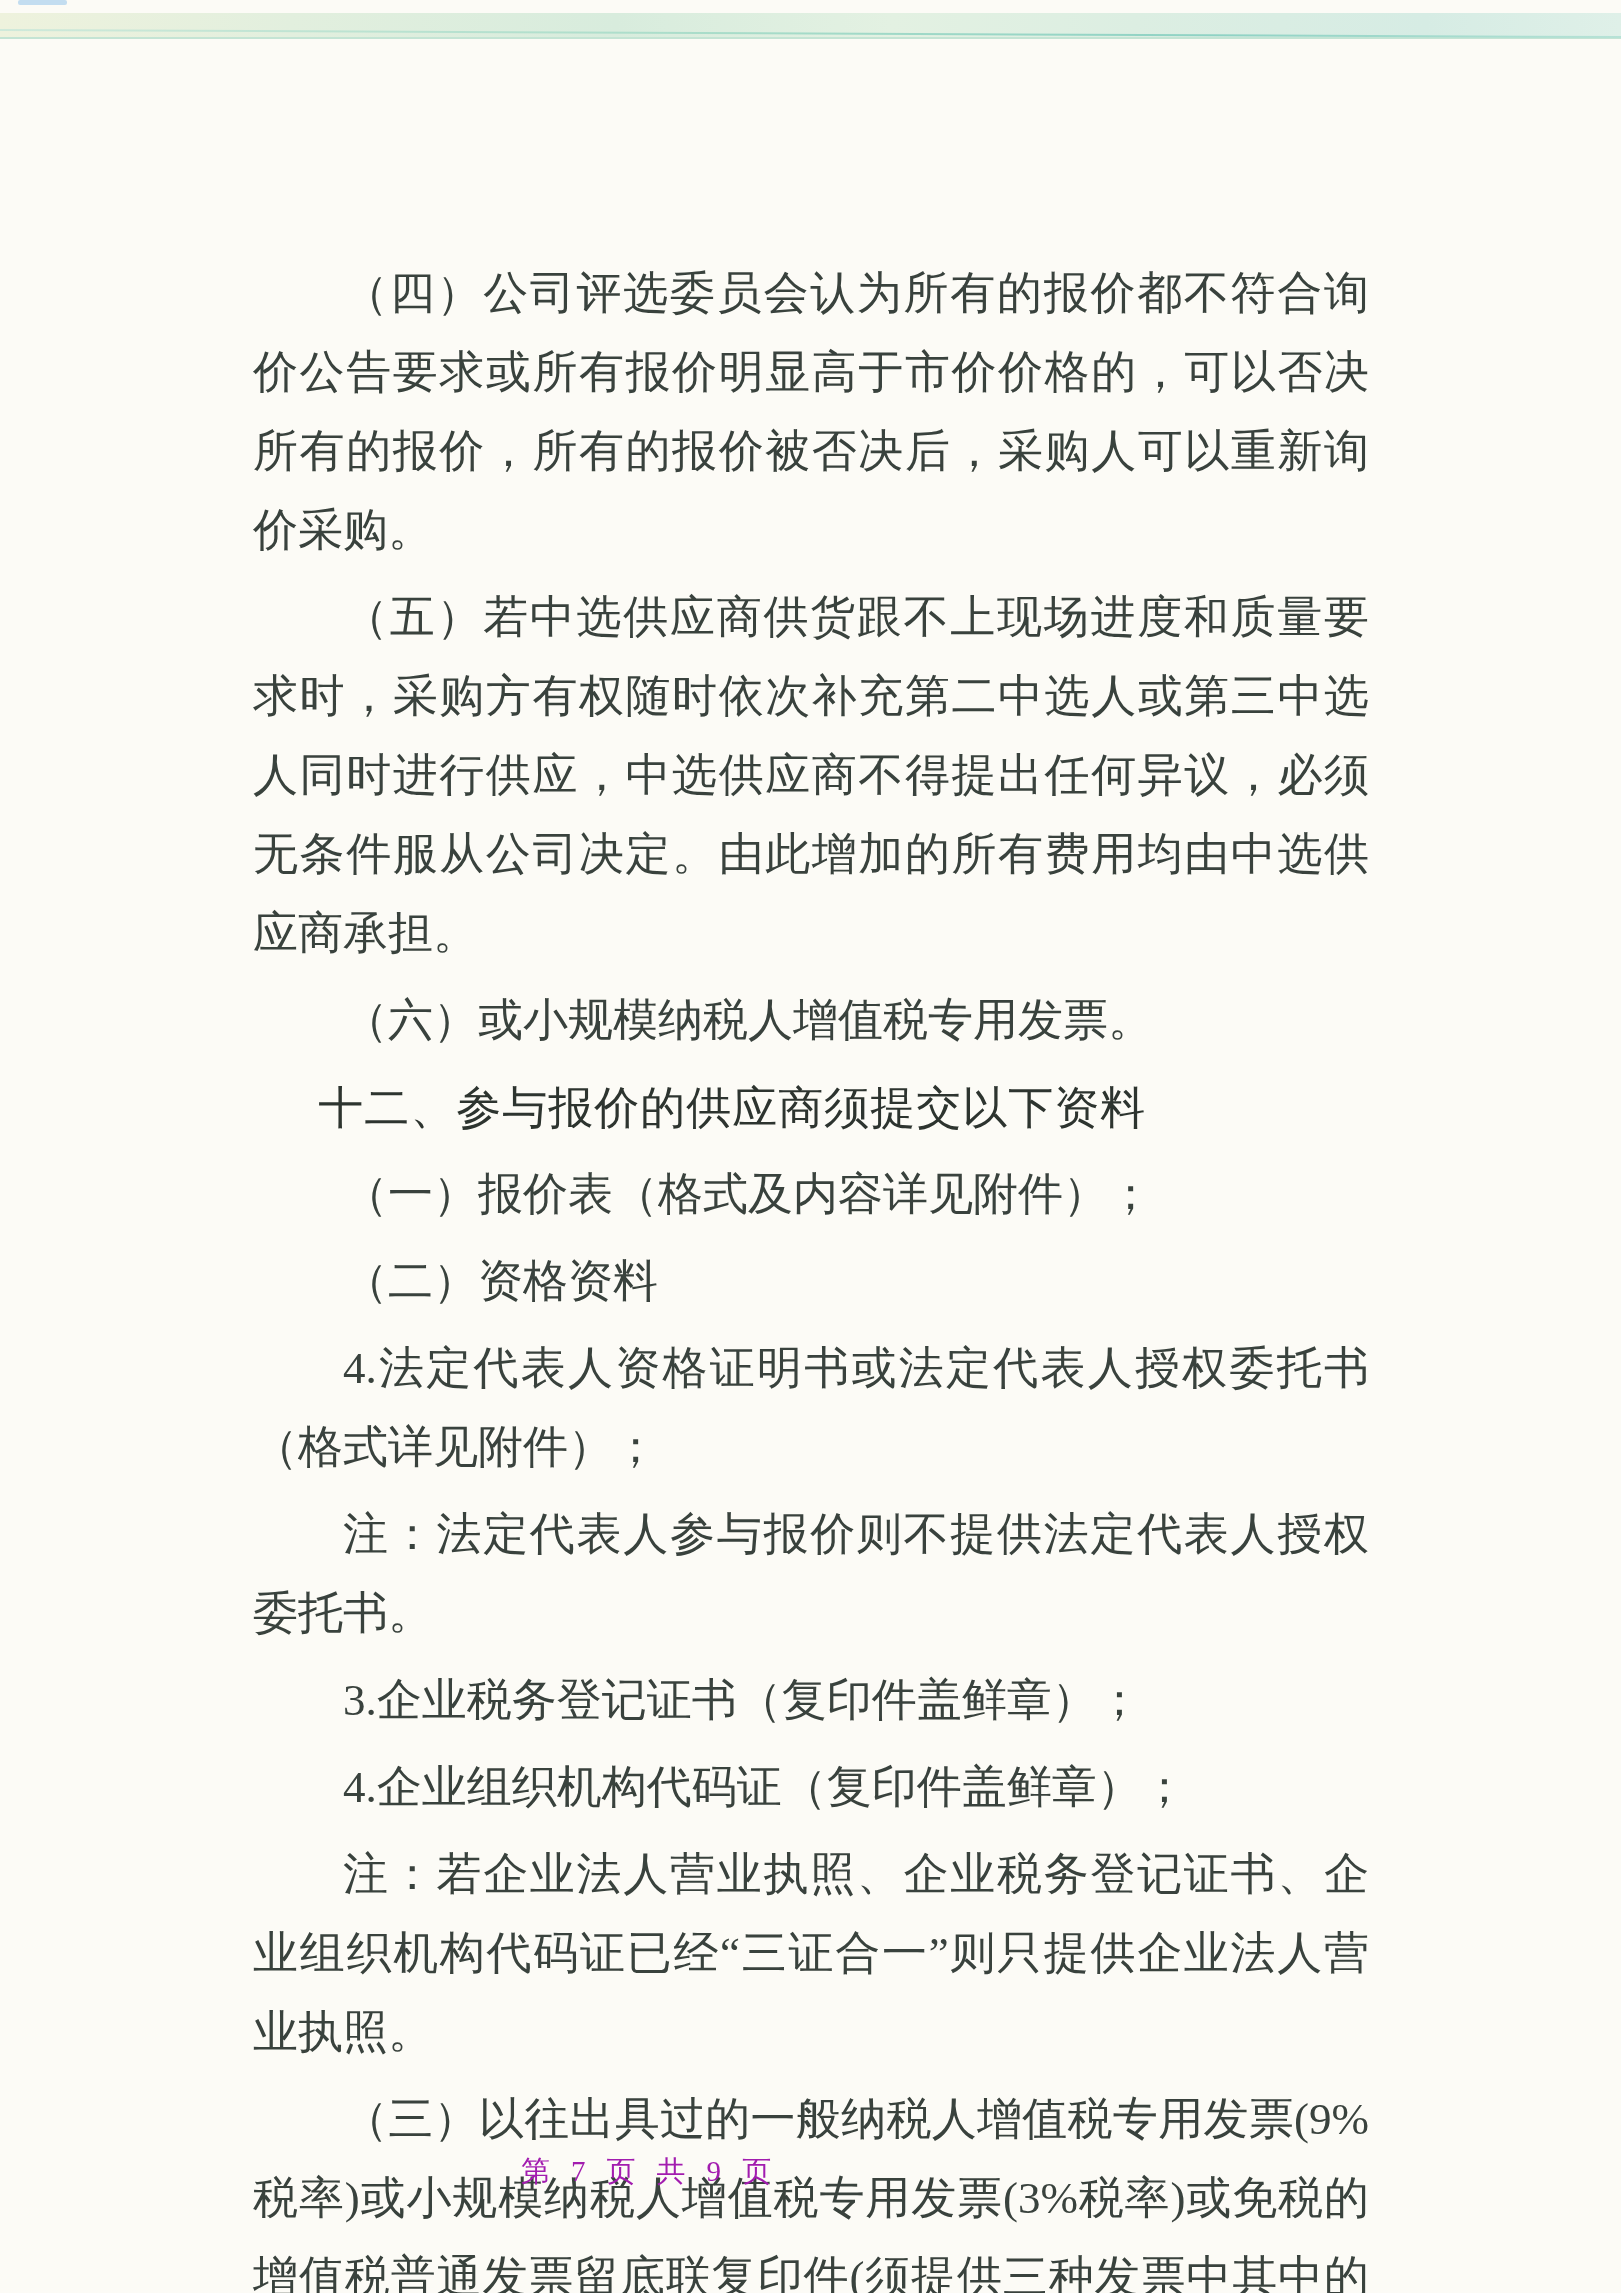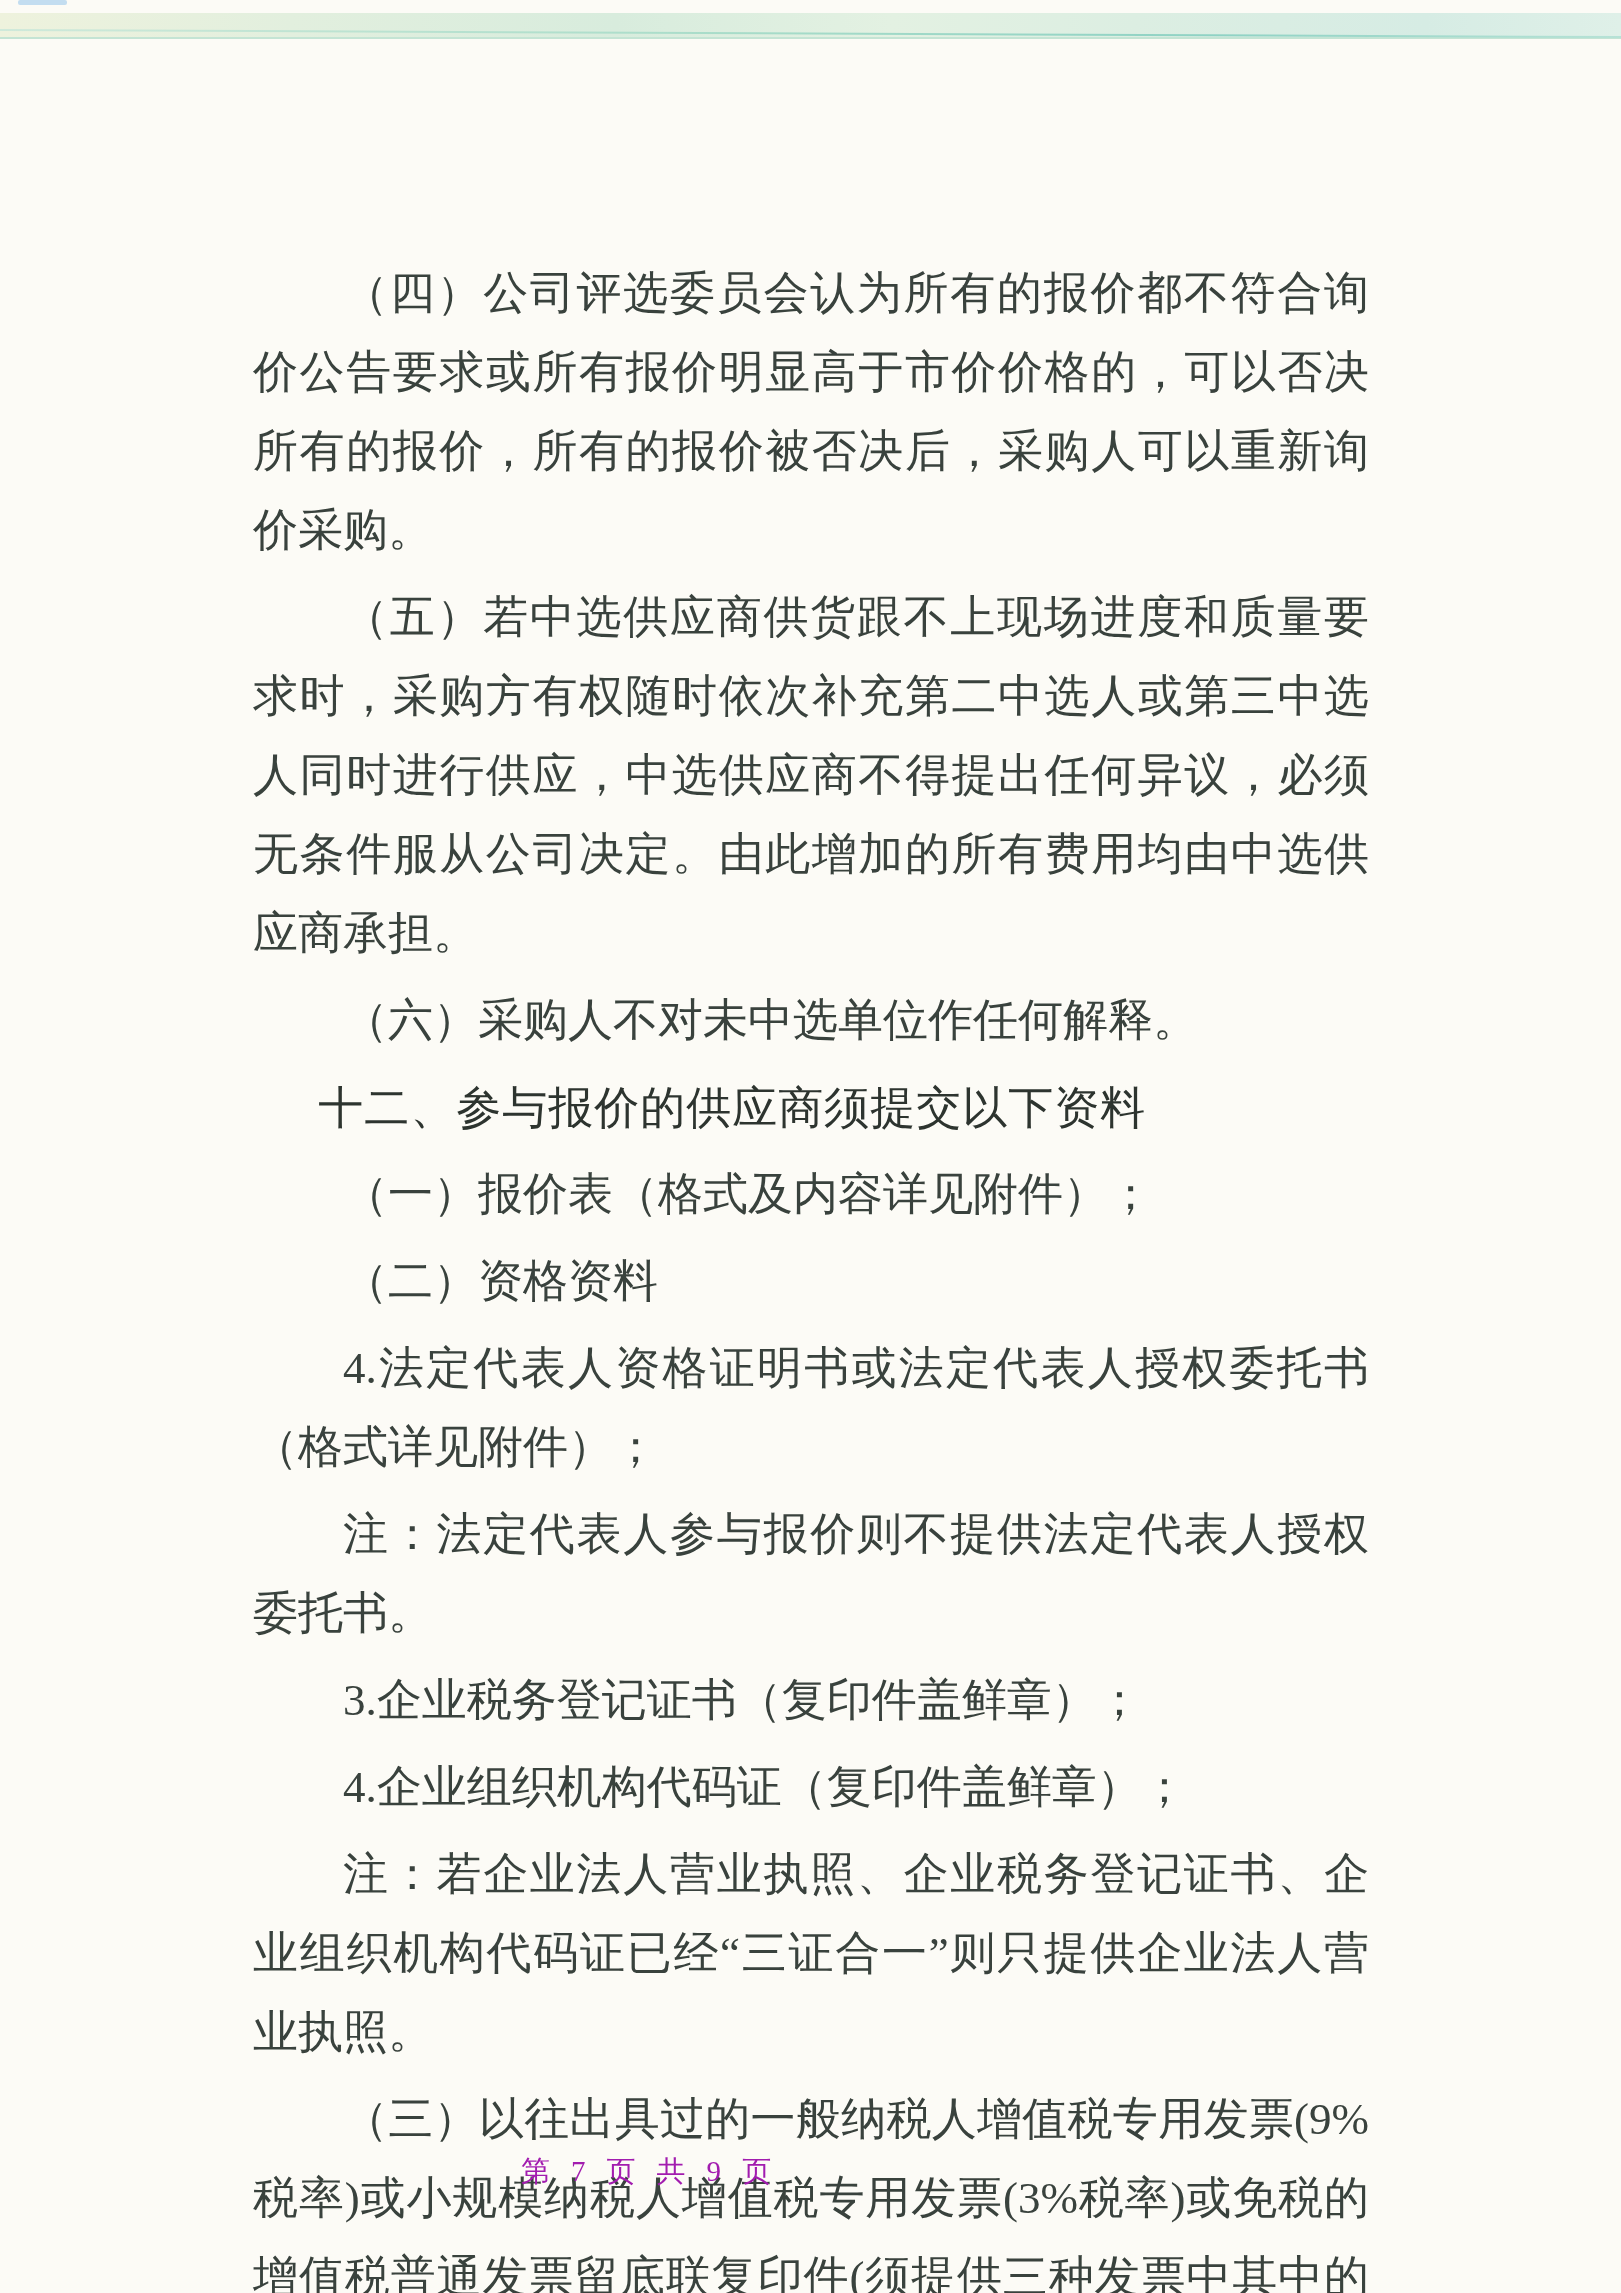--- a/index.html
+++ b/index.html
@@ -88,21 +88,21 @@
 
 <div class="page">
 
   <div class="scan-band"></div>
   <div class="scan-line"></div>
   <div class="scan-corner-mark"></div>
 
   <div class="textblock">
     <p>（四）公司评选委员会认为所有的报价都不符合询价公告要求或所有报价明显高于市价价格的，可以否决所有的报价，所有的报价被否决后，采购人可以重新询价采购。</p>
     <p>（五）若中选供应商供货跟不上现场进度和质量要求时，采购方有权随时依次补充第二中选人或第三中选人同时进行供应，中选供应商不得提出任何异议，必须无条件服从公司决定。由此增加的所有费用均由中选供应商承担。</p>
-    <p>（六）采购人不对未中选单位作任何解释。</p>
+    <p>（六）或小规模纳税人增值税专用发票。</p>
     <p class="heading">十二、参与报价的供应商须提交以下资料</p>
     <p>（一）报价表（格式及内容详见附件）；</p>
     <p>（二）资格资料</p>
     <p>4.法定代表人资格证明书或法定代表人授权委托书（格式详见附件）；</p>
     <p>注：法定代表人参与报价则不提供法定代表人授权委托书。</p>
     <p>3.企业税务登记证书（复印件盖鲜章）；</p>
     <p>4.企业组织机构代码证（复印件盖鲜章）；</p>
     <p>注：若企业法人营业执照、企业税务登记证书、企业组织机构代码证已经“三证合一”则只提供企业法人营业执照。</p>
     <p>（三）以往出具过的一般纳税人增值税专用发票(9%税率)或小规模纳税人增值税专用发票(3%税率)或免税的增值税普通发票留底联复印件(须提供三种发票中其中的一种)。</p>
   </div>

